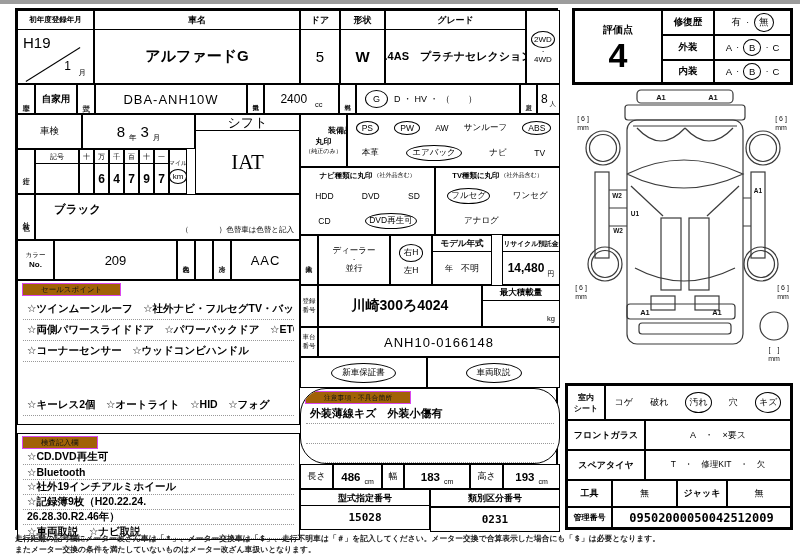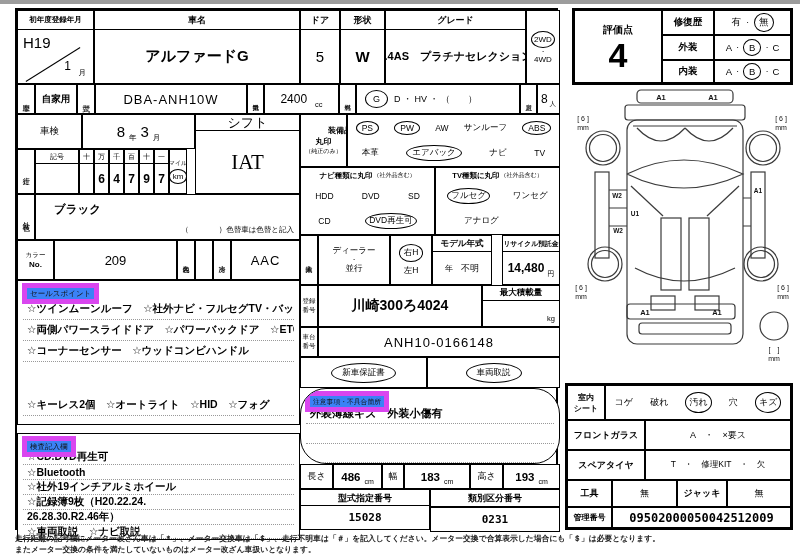--- a/index.html
+++ b/index.html
@@ -10,22 +10,22 @@
   .tbl  { position:absolute; border:2px solid #000; background:#fff; }
   .cell { position:absolute; border:1px solid #000; background:#fff;
           display:flex; align-items:center; justify-content:center; overflow:hidden; white-space:nowrap; }
   .col  { flex-direction:column; }
   .clabel { width:100%; flex:0 0 auto; border-bottom:1px solid #000; display:flex;
             align-items:center; justify-content:center; font-size:9px; font-weight:700; }
   .cval { flex:1 1 auto; width:100%; display:flex; align-items:center; justify-content:center; }
   .v { writing-mode:vertical-rl; text-orientation:upright; letter-spacing:1px; line-height:1; }
   .circ { border:1.5px solid #000; border-radius:50%; padding:1px 5px; white-space:nowrap;
           display:inline-block; text-align:center; }
-  .tab { position:absolute; top:2px; left:4px; border:5px solid #d946ef; font-size:7.5px;
-         padding:0 3px; line-height:11px; background:#3b82f6; color:#111; z-index:2; }
+  .tab { position:absolute; top:2px; left:4px; border:1px solid #d946ef; font-size:7.5px;
+         padding:0 18px; line-height:11px; background:#a16207; color:#111; z-index:2; }
   .dline { border-bottom:1px dotted #999; display:flex; align-items:center;
            font-weight:700; font-size:10.5px; padding-left:4px; white-space:nowrap; overflow:hidden; }
   svg text { font-family:"Liberation Sans","DejaVu Sans",sans-serif; fill:#111; }
 </style>
 </head>
 <body>
 
 <div class="sheet">
   <div class="abs" style="left:0;top:0;width:800px;height:4px;background:#9c9c9c;"></div>
 

